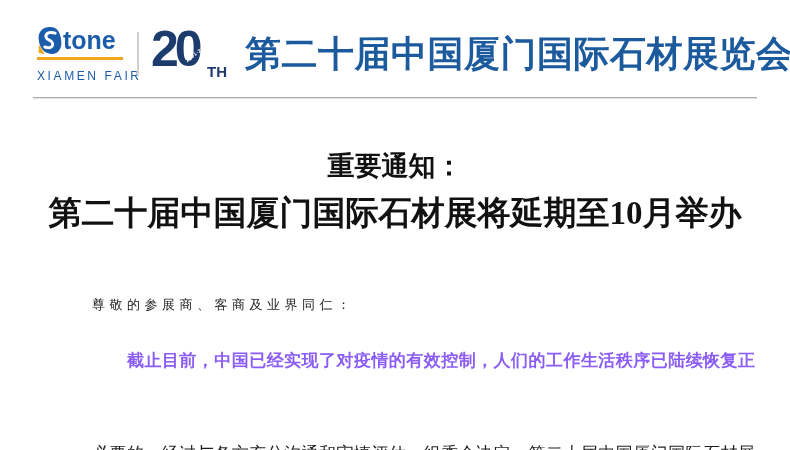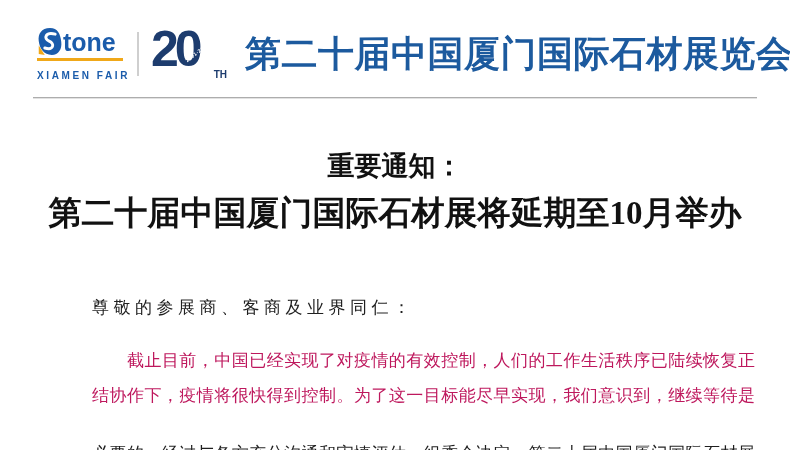--- a/index.html
+++ b/index.html
@@ -40,22 +40,22 @@
     color: #1b5cab;
     letter-spacing: 0;
   }
   .brand-rule {
     width: 86px; height: 3px;
     background: #f0a819;
     margin-top: 2px;
   }
   .brand-tagline {
     font-family: "Liberation Sans", "DejaVu Sans", sans-serif;
-    font-weight: 700;
-    font-size: 10px;
+    font-weight: 400;
+    font-size: 12px;
     letter-spacing: 2.6px;
     color: #1b5cab;
     margin-top: 9px;
     white-space: nowrap;
   }
   .v-divider {
     width: 2px; height: 44px;
     background: #cfcfcf;
     margin: 0 10px 0 12px;
     flex: 0 0 auto;
@@ -82,21 +82,21 @@
     font-weight: 700;
     color: #ffffff;
     transform: rotate(-38deg);
     letter-spacing: 0.5px;
   }
   .anniv-suffix {
     position: absolute;
     right: 6px; bottom: 2px;
     font-family: "Liberation Sans", "DejaVu Sans", sans-serif;
     font-weight: 800;
-    font-size: 10px;
+    font-size: 15px;
     color: #1d3c6e;
   }
   .header-title {
     font-family: "Liberation Sans", "DejaVu Sans", sans-serif;
     font-weight: 800;
     font-size: 36px;
     color: #1c5a9e;
     letter-spacing: 0.5px;
     white-space: nowrap;
     margin-left: 12px;
@@ -126,31 +126,32 @@
     font-weight: 700;
     font-size: 33px;
     color: #111111;
     white-space: nowrap;
   }
 
   
   .salutation {
     position: absolute;
     top: 296px; left: 92px;
-    font-size: 17px;
+    font-size: 13px;
     letter-spacing: 4.5px;
     color: #1f1f1f;
     white-space: nowrap;
   }
   .paragraph {
     position: absolute;
     top: 343px; left: 92px;
     width: 663px;
     font-size: 17px;
-    color: #be185d;
+    color: #8b5cf6;
+    font-weight: bold;
   }
   .para-line {
     line-height: 35px;
     height: 35px;
     text-align: justify;
     text-align-last: justify;
     white-space: nowrap;
     overflow: hidden;
   }
   .para-line.indent { text-indent: 35px; }
@@ -201,15 +202,14 @@
 
 <div class="header-rule"></div>
 
 <div class="notice-heading">重要通知：</div>
 <div class="notice-subheading">第二十届中国厦门国际石材展将延期至10月举办</div>
 
 <div class="salutation">尊敬的参展商、客商及业界同仁：</div>
 
 <div class="paragraph">
   <div class="para-line indent">截止目前，中国已经实现了对疫情的有效控制，人们的工作生活秩序已陆续恢复正</div>
-  <div class="para-line">结协作下，疫情将很快得到控制。为了这一目标能尽早实现，我们意识到，继续等待是</div>
 </div>
 <div class="para-line-clipped">必要的。经过与各方充分沟通和审慎评估，组委会决定：第二十届中国厦门国际石材展</div>
 
 </body></html>

